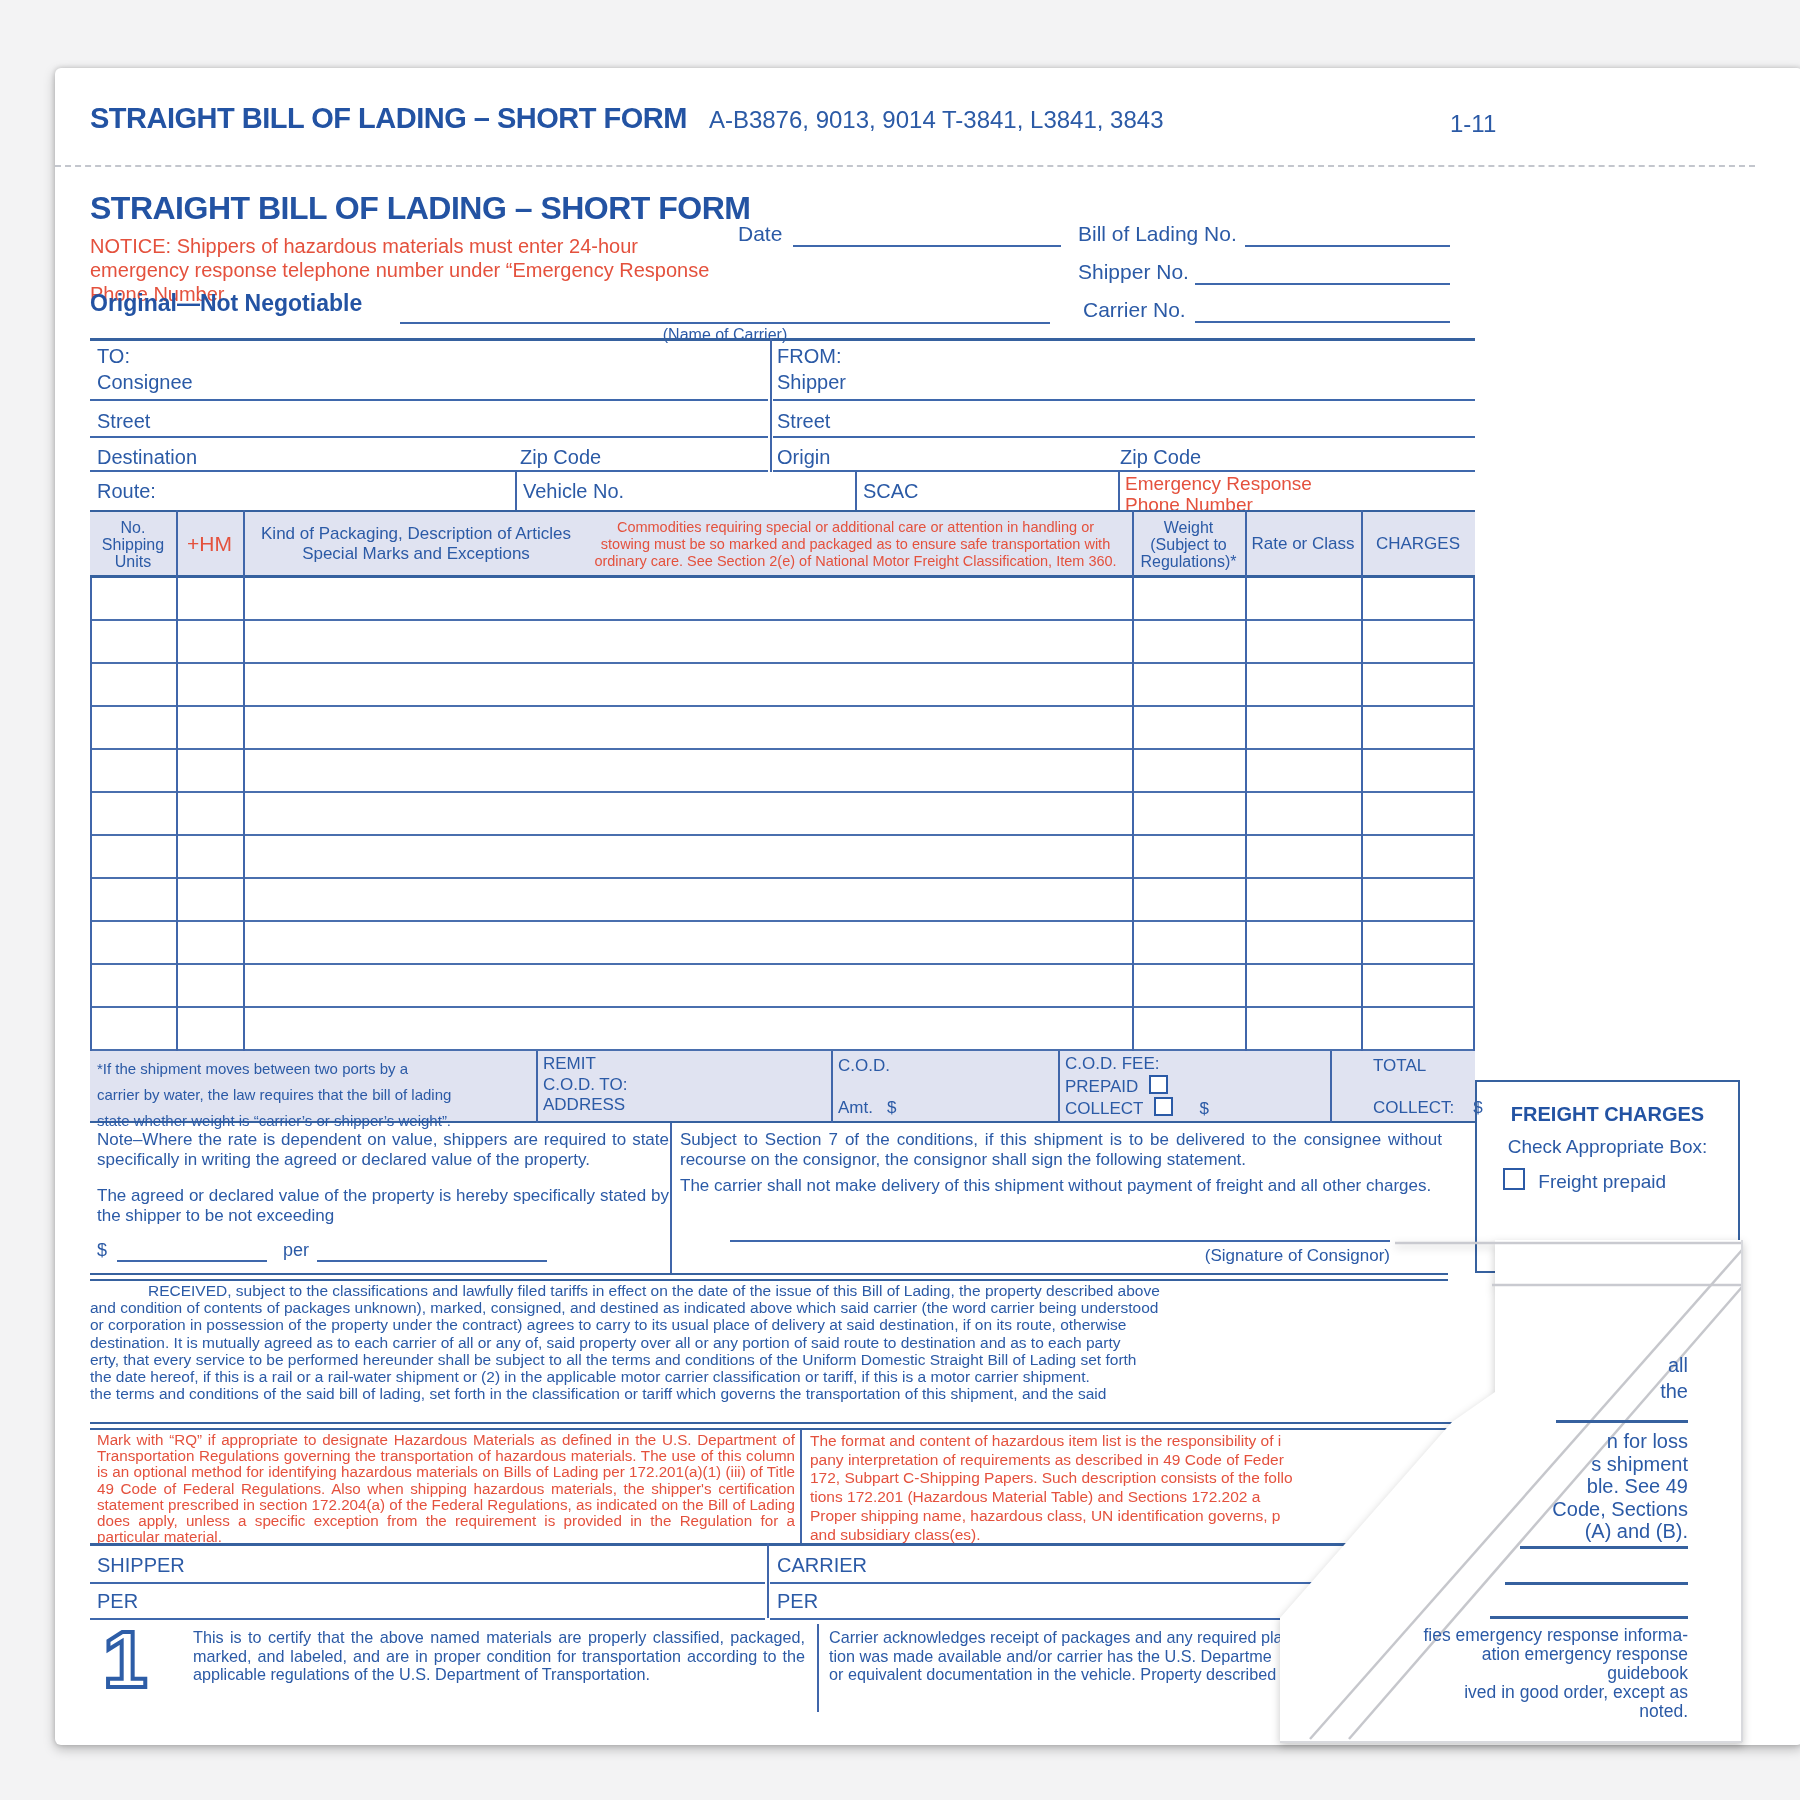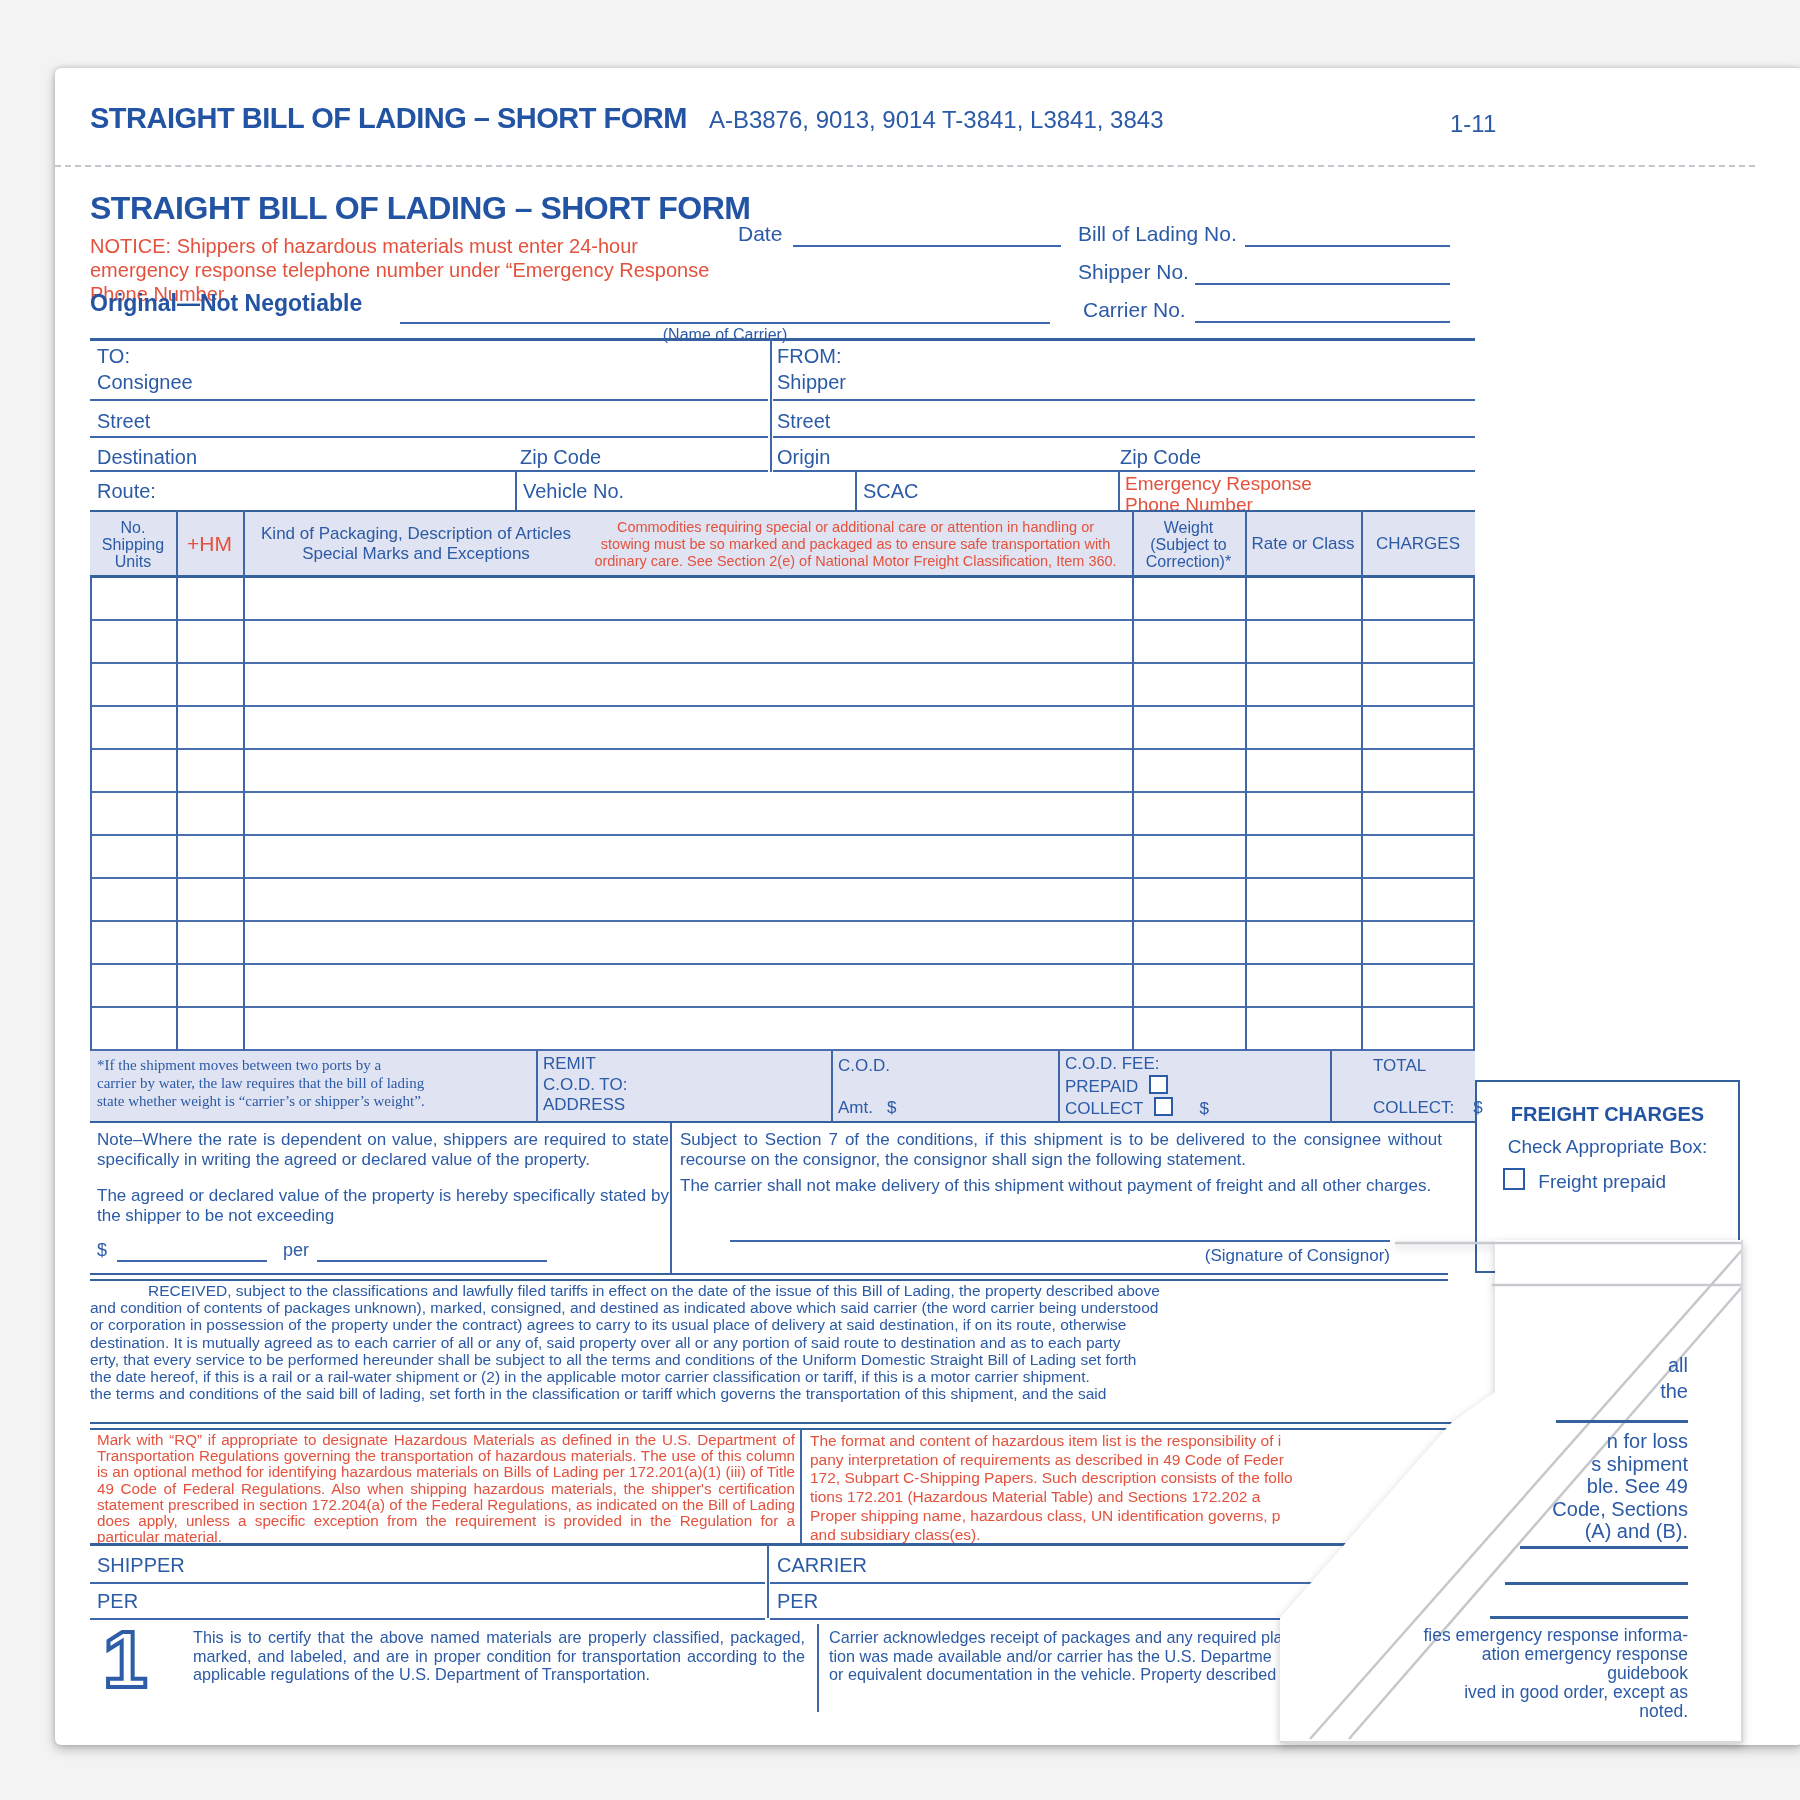--- a/index.html
+++ b/index.html
@@ -97,21 +97,21 @@
 Shipping
 Units</div>
   <div class="abs cell red" style="left:121px;top:442px;width:67px;height:68px;font-size:21px;">+HM</div>
   <div class="abs cell blue pre" style="left:196px;top:442px;width:330px;height:68px;font-size:17px;line-height:20px;">Kind of Packaging, Description of Articles
 Special Marks and Exceptions</div>
   <div class="abs cell red pre" style="left:528px;top:442px;width:545px;height:68px;font-size:14.5px;line-height:17px;">Commodities requiring special or additional care or attention in handling or
 stowing must be so marked and packaged as to ensure safe transportation with
 ordinary care. See Section 2(e) of National Motor Freight Classification, Item 360.</div>
   <div class="abs cell blue pre" style="left:1077px;top:442px;width:113px;height:68px;font-size:16px;line-height:17px;">Weight
 (Subject to
-Correction)*</div>
+Regulations)*</div>
   <div class="abs cell blue" style="left:1190px;top:442px;width:116px;height:68px;font-size:17px;">Rate or Class</div>
   <div class="abs cell blue" style="left:1306px;top:442px;width:114px;height:68px;font-size:17px;">CHARGES</div>
 
   <div class="abs" style="left:35px;top:510px;width:1385px;height:473px;border-left:2px solid #4066aa;border-right:2px solid #4066aa;box-sizing:border-box;">
       <div class="trow"></div>
       <div class="trow"></div>
       <div class="trow"></div>
       <div class="trow"></div>
       <div class="trow"></div>
       <div class="trow"></div>
@@ -125,21 +125,21 @@
   <div class="abs vline" style="left:188px;top:510px;height:473px;"></div>
   <div class="abs vline" style="left:1077px;top:510px;height:473px;"></div>
   <div class="abs vline" style="left:1190px;top:510px;height:473px;"></div>
   <div class="abs vline" style="left:1306px;top:510px;height:473px;"></div>
 
   <div class="abs lav" style="left:35px;top:983px;width:1385px;height:72px;border-bottom:2px solid #36619f;box-sizing:border-box;"></div>
   <div class="abs vline" style="left:481px;top:983px;height:72px;"></div>
   <div class="abs vline" style="left:776px;top:983px;height:72px;"></div>
   <div class="abs vline" style="left:1003px;top:983px;height:72px;"></div>
   <div class="abs vline" style="left:1275px;top:983px;height:72px;"></div>
-  <div class="abs blue pre" style="left:42px;top:988px;font-size:15px;line-height:18px;font-family:Liberation Serif, serif;">*If the shipment moves between two ports by a
+  <div class="abs blue pre" style="left:42px;top:988px;font-size:15px;line-height:26px;">*If the shipment moves between two ports by a
 carrier by water, the law requires that the bill of lading
 state whether weight is “carrier’s or shipper’s weight”.</div>
   <div class="abs blue pre" style="left:488px;top:986px;font-size:17px;line-height:20.5px;">REMIT
 C.O.D. TO:
 ADDRESS</div>
   <div class="abs blue" style="left:783px;top:988px;font-size:17px;">C.O.D.</div>
   <div class="abs blue prex" style="left:783px;top:1030px;font-size:17px;">Amt.   $</div>
   <div class="abs blue" style="left:1010px;top:986px;font-size:17px;">C.O.D. FEE:</div>
   <div class="abs blue" style="left:1010px;top:1007px;font-size:17px;">
     <span>PREPAID</span>

